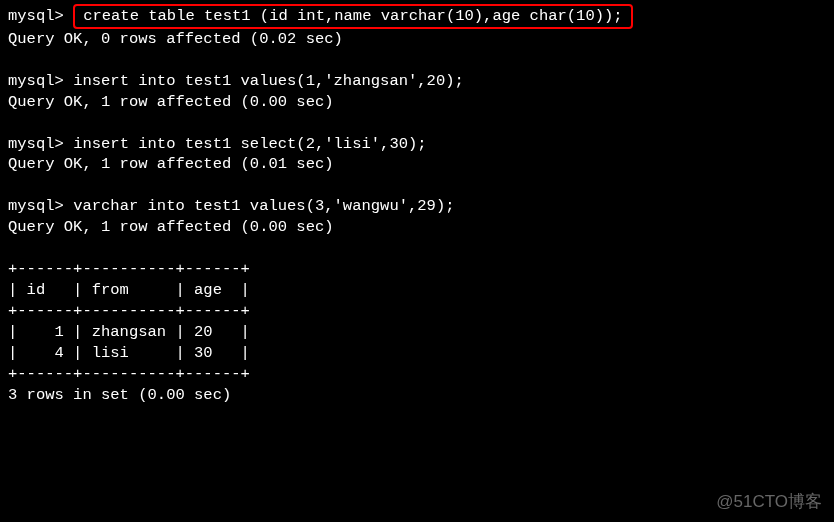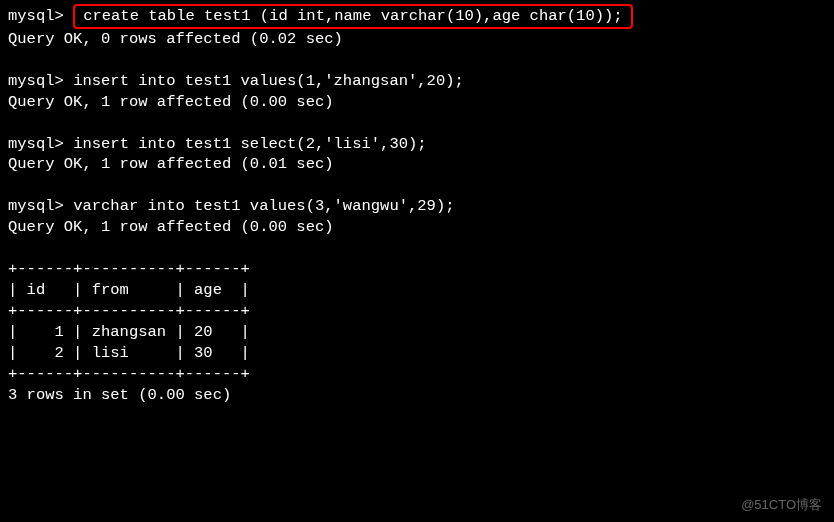--- a/index.html
+++ b/index.html
@@ -30,21 +30,21 @@
       border: 2px solid #ff0000;
       border-radius: 4px;
       padding: 0 8px;
       display: inline-block;
     }
     .watermark {
       position: absolute;
       bottom: 8px;
       right: 12px;
       color: #666;
-      font-size: 13px;
+      font-size: 17px;
       font-family: sans-serif;
     }
   </style>
 </head>
 <body>
 
 <div id="terminal-output">
     <div class="line"><span class="prompt">mysql&gt; </span><span class="highlight-box">create table test1 (id int,name varchar(10),age char(10));</span></div>
     <div class="line">Query OK, 0 rows affected (0.02 sec)</div>
     <div class="line">&nbsp;</div>
@@ -54,18 +54,18 @@
     <div class="line"><span class="prompt">mysql&gt; </span><span>insert into test1 select(2,'lisi',30);</span></div>
     <div class="line">Query OK, 1 row affected (0.01 sec)</div>
     <div class="line">&nbsp;</div>
     <div class="line"><span class="prompt">mysql&gt; </span><span>varchar into test1 values(3,'wangwu',29);</span></div>
     <div class="line">Query OK, 1 row affected (0.00 sec)</div>
     <div class="line">&nbsp;</div>
     <div class="line">+------+----------+------+</div>
     <div class="line">| id   | from     | age  |</div>
     <div class="line">+------+----------+------+</div>
     <div class="line">|    1 | zhangsan | 20   |</div>
-    <div class="line">|    2 | lisi     | 30   |</div>
+    <div class="line">|    4 | lisi     | 30   |</div>
     <div class="line">+------+----------+------+</div>
     <div class="line">3 rows in set (0.00 sec)</div>
   </div>
 
 <div class="watermark">@51CTO博客</div>
 
 </body></html>

